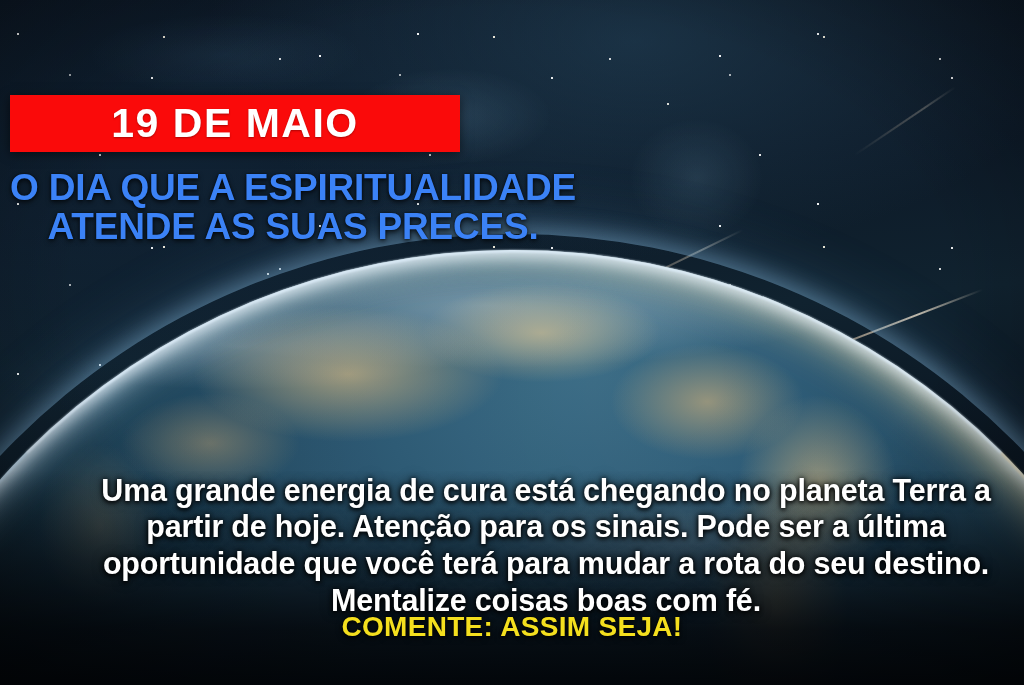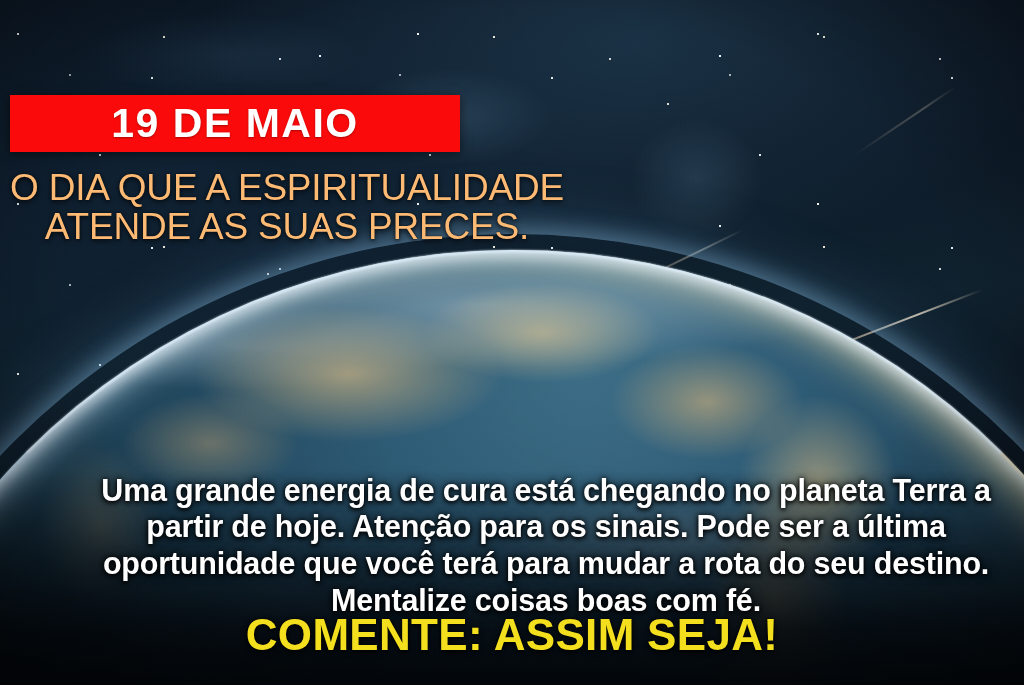--- a/index.html
+++ b/index.html
@@ -203,23 +203,23 @@
     font-size: 41px;
     font-weight: bold;
     letter-spacing: 1.5px;
     line-height: 1;
     white-space: nowrap;
     text-shadow: 0 1px 2px rgba(80,0,0,0.45);
   }
 
   .headline {
     margin-top: 16px;
-    color: #fdba74;
+    color: #3b82f6;
     font-size: 37px;
-    font-weight: normal;
+    font-weight: bold;
     line-height: 1.06;
     letter-spacing: -0.2px;
     text-align: center;
     white-space: pre-line;
     text-shadow: 0 2px 5px rgba(0,0,0,0.75), 0 0 2px rgba(0,0,0,0.6);
   }
 
   .body-copy {
     position: absolute;
     left: 50%;
@@ -238,21 +238,21 @@
       0 0 12px rgba(0,0,0,0.55);
     margin-left: 34px;
   }
 
   .cta {
     position: absolute;
     left: 50%;
     top: 613px;
     transform: translateX(-50%);
     color: #f4df1e;
-    font-size: 44px;
+    font-size: 28px;
     font-weight: bold;
     letter-spacing: 0.3px;
     line-height: 1;
     white-space: nowrap;
     text-shadow: 0 2px 6px rgba(0,0,0,0.9), 0 0 3px rgba(0,0,0,0.8);
   }
 </style>
 </head>
 <body>
 

